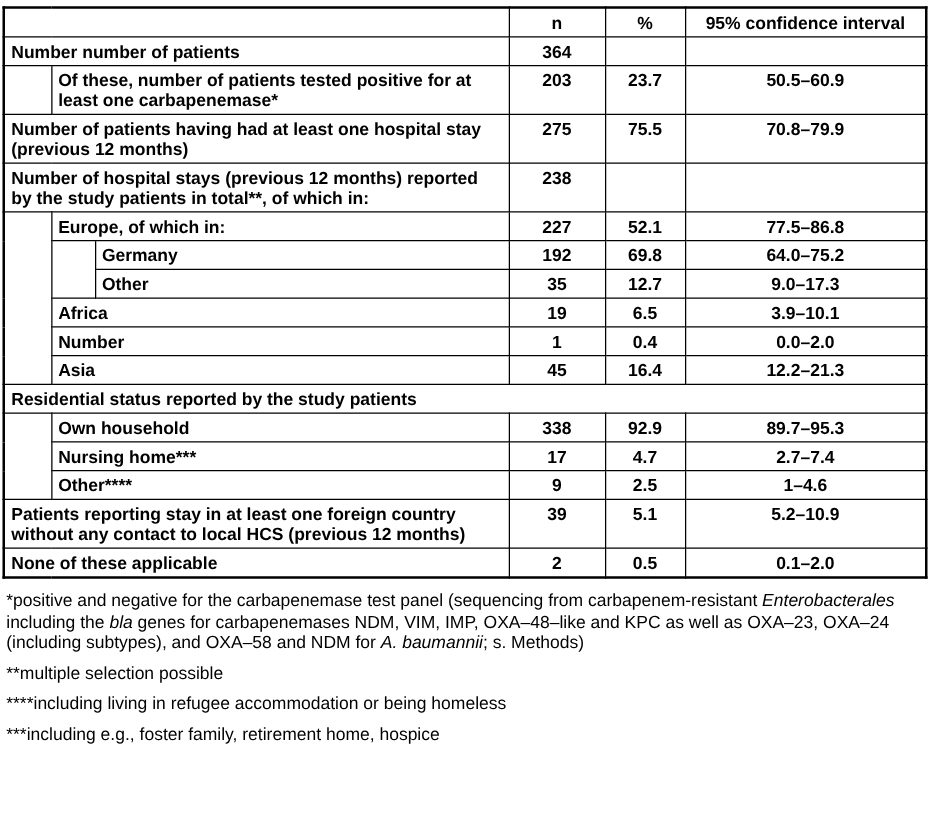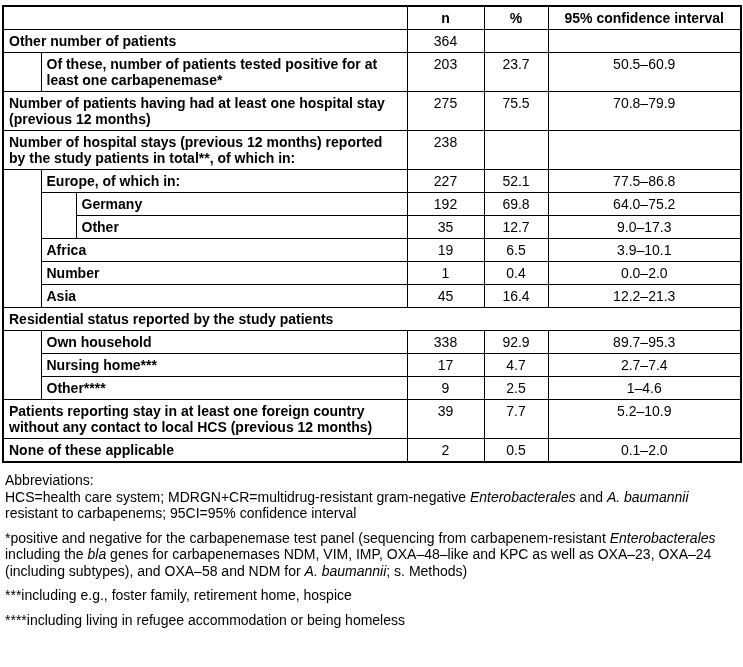--- a/index.html
+++ b/index.html
@@ -25,21 +25,21 @@
   }
   table.results td {
     border: 1.5px solid #000;
     padding: 3px 5px;
     vertical-align: top;
     font-size: 14px;
     line-height: 16px;
     overflow: hidden;
   }
   td.lbl { font-weight: bold; text-align: left; }
-  td.num { font-weight: normal; text-align: center; }
+  td.num { font-weight: bold; text-align: center; }
   td.hdr { font-weight: bold; text-align: center; }
   td.indent { padding: 0; }
   .footnotes {
     padding: 9px 4px 0 3px;
     width: 734px;
     font-size: 14px;
     line-height: 16.5px;
   }
   .footnotes p {
     margin: 0 0 8px 0;
@@ -65,21 +65,21 @@
     <thead>
       <tr>
         <td class="lbl" colspan="3"></td>
         <td class="hdr">n</td>
         <td class="hdr">%</td>
         <td class="hdr">95% confidence interval</td>
       </tr>
     </thead>
     <tbody>
         <tr>
-          <td class="lbl" colspan="3">Other number of patients</td>
+          <td class="lbl" colspan="3">Number number of patients</td>
           <td class="num">364</td>
           <td class="num"></td>
           <td class="num"></td>
         </tr>
         <tr>
           <td class="indent"></td>
           <td class="lbl" colspan="2">Of these, number of patients tested positive for at least one carbapenemase*</td>
           <td class="num">203</td>
           <td class="num">23.7</td>
           <td class="num">50.5–60.9</td>
@@ -152,33 +152,32 @@
         </tr>
         <tr>
           <td class="lbl" colspan="2">Other****</td>
           <td class="num">9</td>
           <td class="num">2.5</td>
           <td class="num">1–4.6</td>
         </tr>
         <tr>
           <td class="lbl" colspan="3">Patients reporting stay in at least one foreign country without any contact to local HCS (previous 12 months)</td>
           <td class="num">39</td>
-          <td class="num">7.7</td>
+          <td class="num">5.1</td>
           <td class="num">5.2–10.9</td>
         </tr>
         <tr>
           <td class="lbl" colspan="3">None of these applicable</td>
           <td class="num">2</td>
           <td class="num">0.5</td>
           <td class="num">0.1–2.0</td>
         </tr>
       </tbody>
   </table>
 
   <div class="footnotes">
-      <p><span>Abbreviations:
-HCS=health care system; MDRGN+CR=multidrug-resistant gram-negative </span><em>Enterobacterales</em><span> and </span><em>A. baumannii</em><span> resistant to carbapenems; 95CI=95% confidence interval</span></p>
       <p><span>*positive and negative for the carbapenemase test panel (sequencing from carbapenem-resistant </span><em>Enterobacterales</em><span> including the </span><em>bla</em><span> genes for carbapenemases NDM, VIM, IMP, OXA–48–like and KPC as well as OXA–23, OXA–24 (including subtypes), and OXA–58 and NDM for </span><em>A. baumannii</em><span>; s. Methods)</span></p>
+      <p><span>**multiple selection possible</span></p>
+      <p><span>****including living in refugee accommodation or being homeless</span></p>
       <p><span>***including e.g., foster family, retirement home, hospice</span></p>
-      <p><span>****including living in refugee accommodation or being homeless</span></p>
     </div>
 
 </div>
 
 </body></html>

